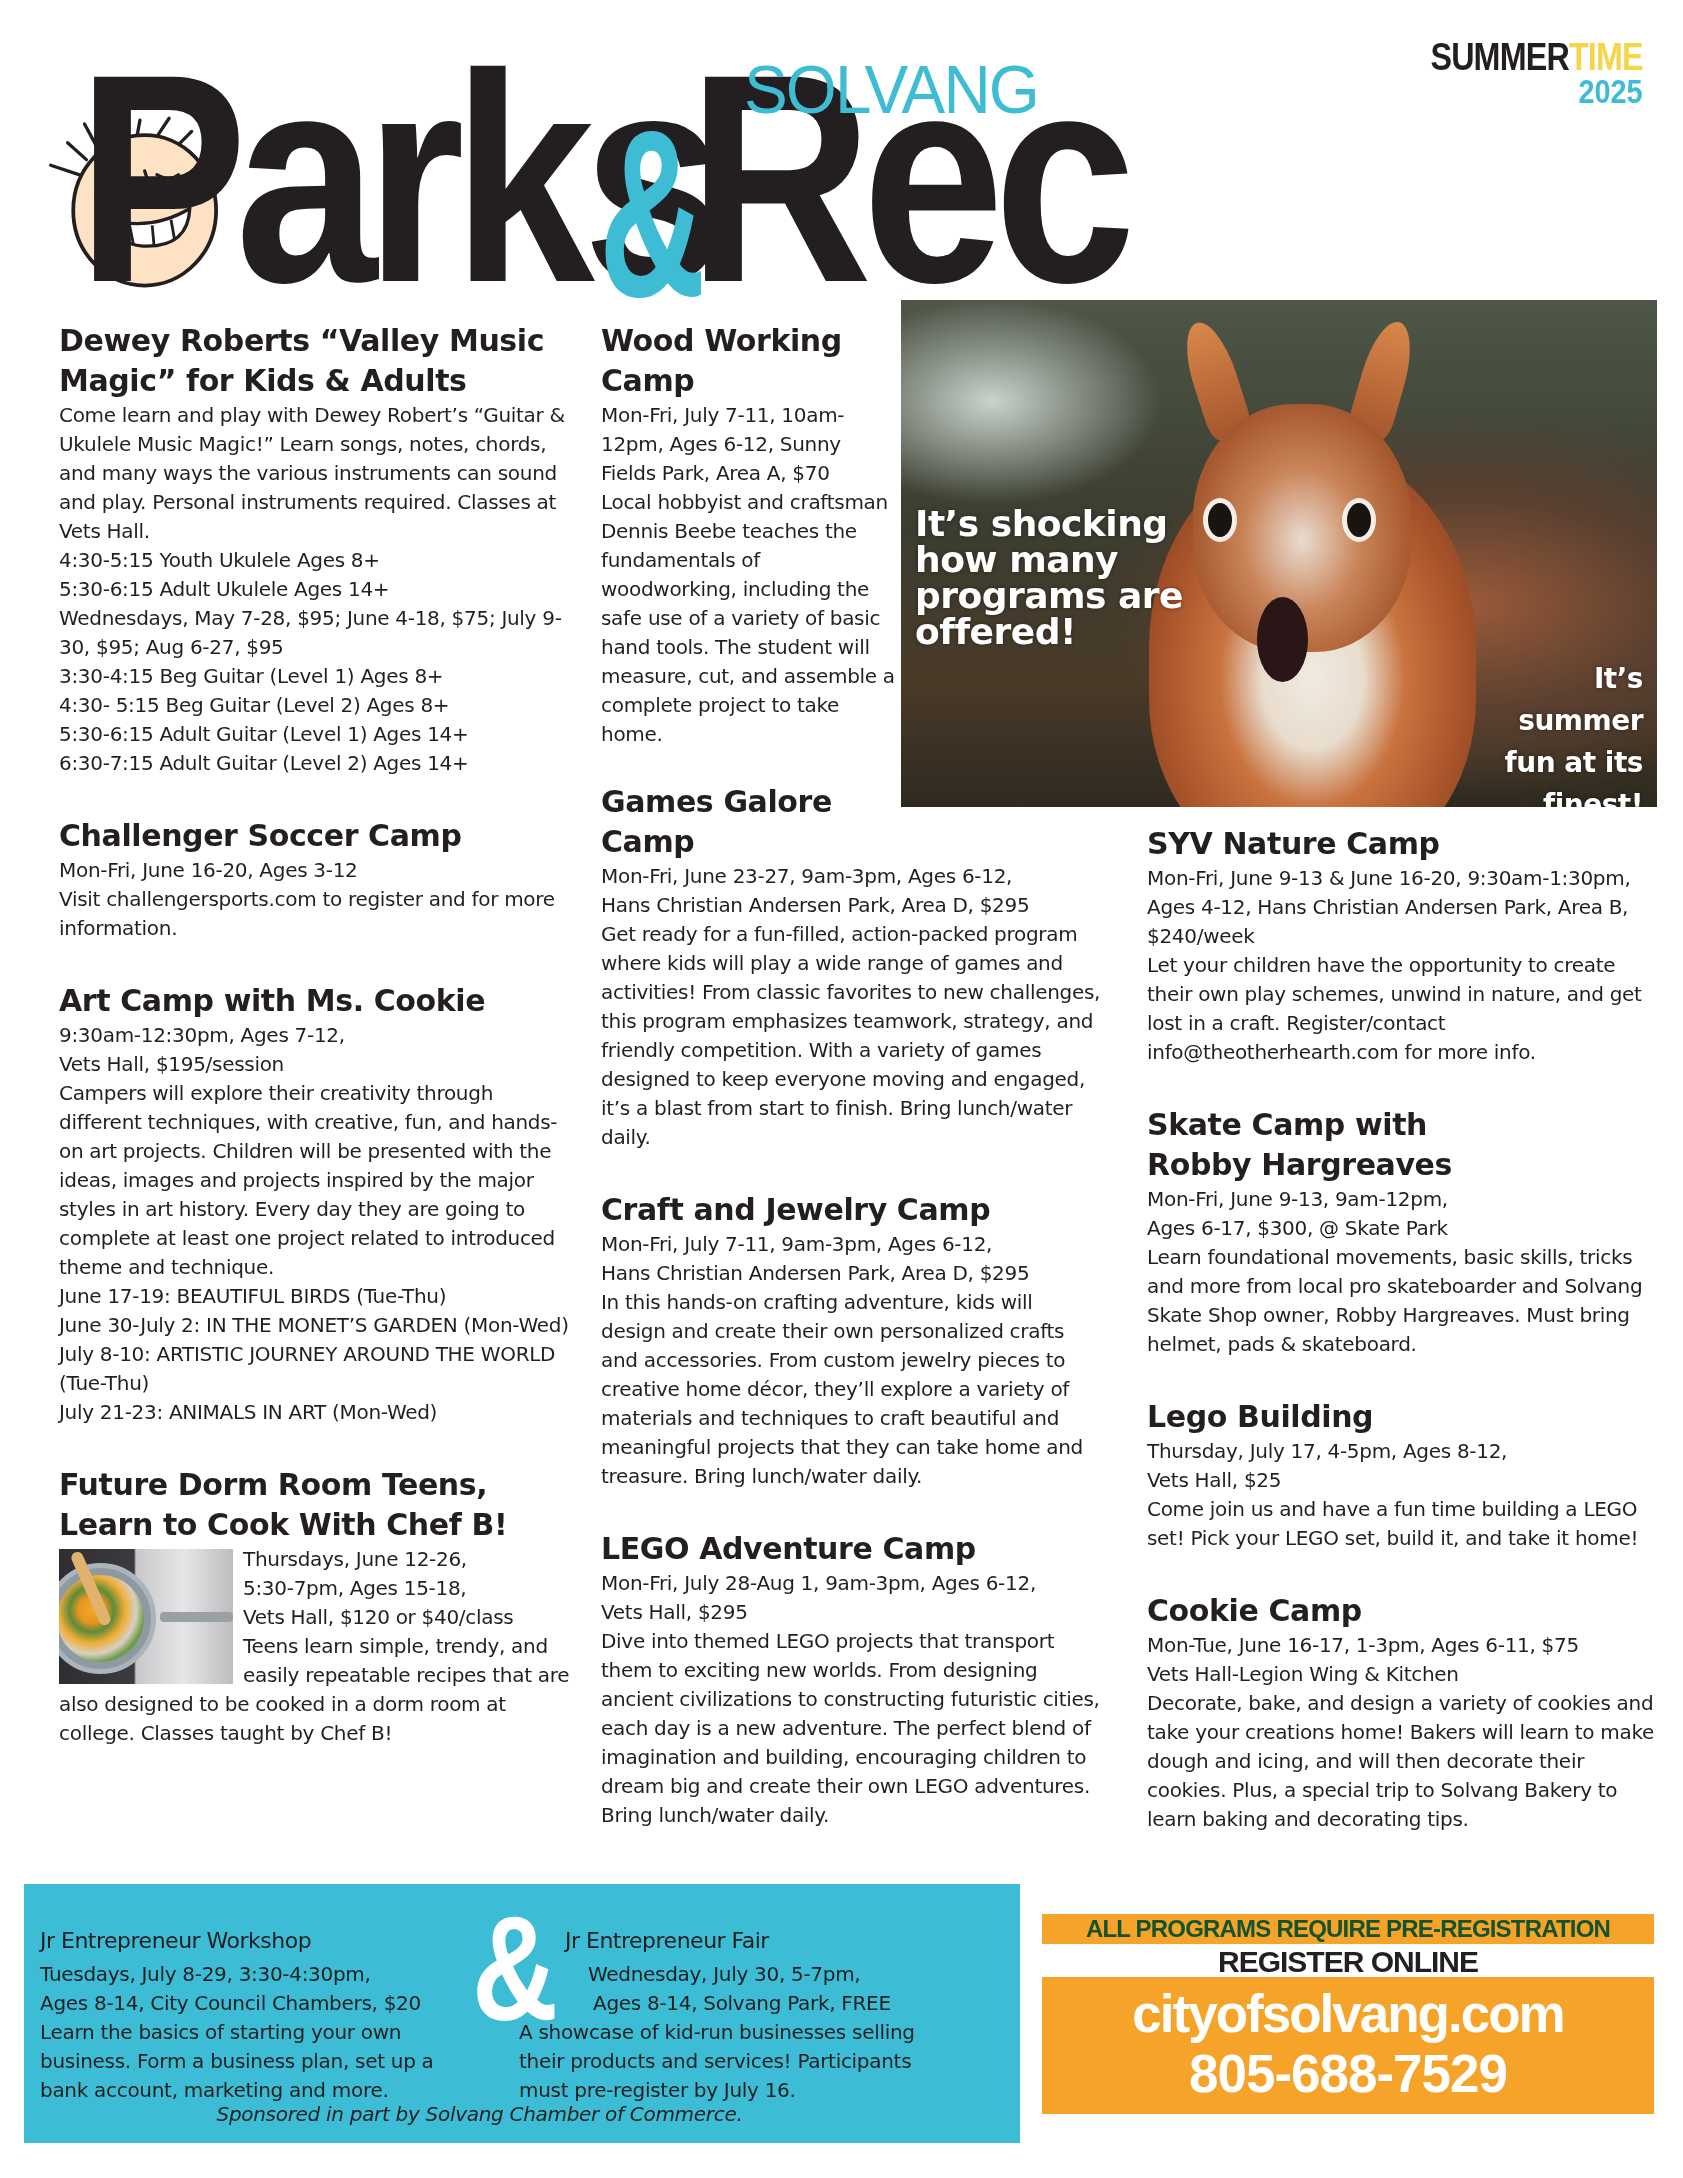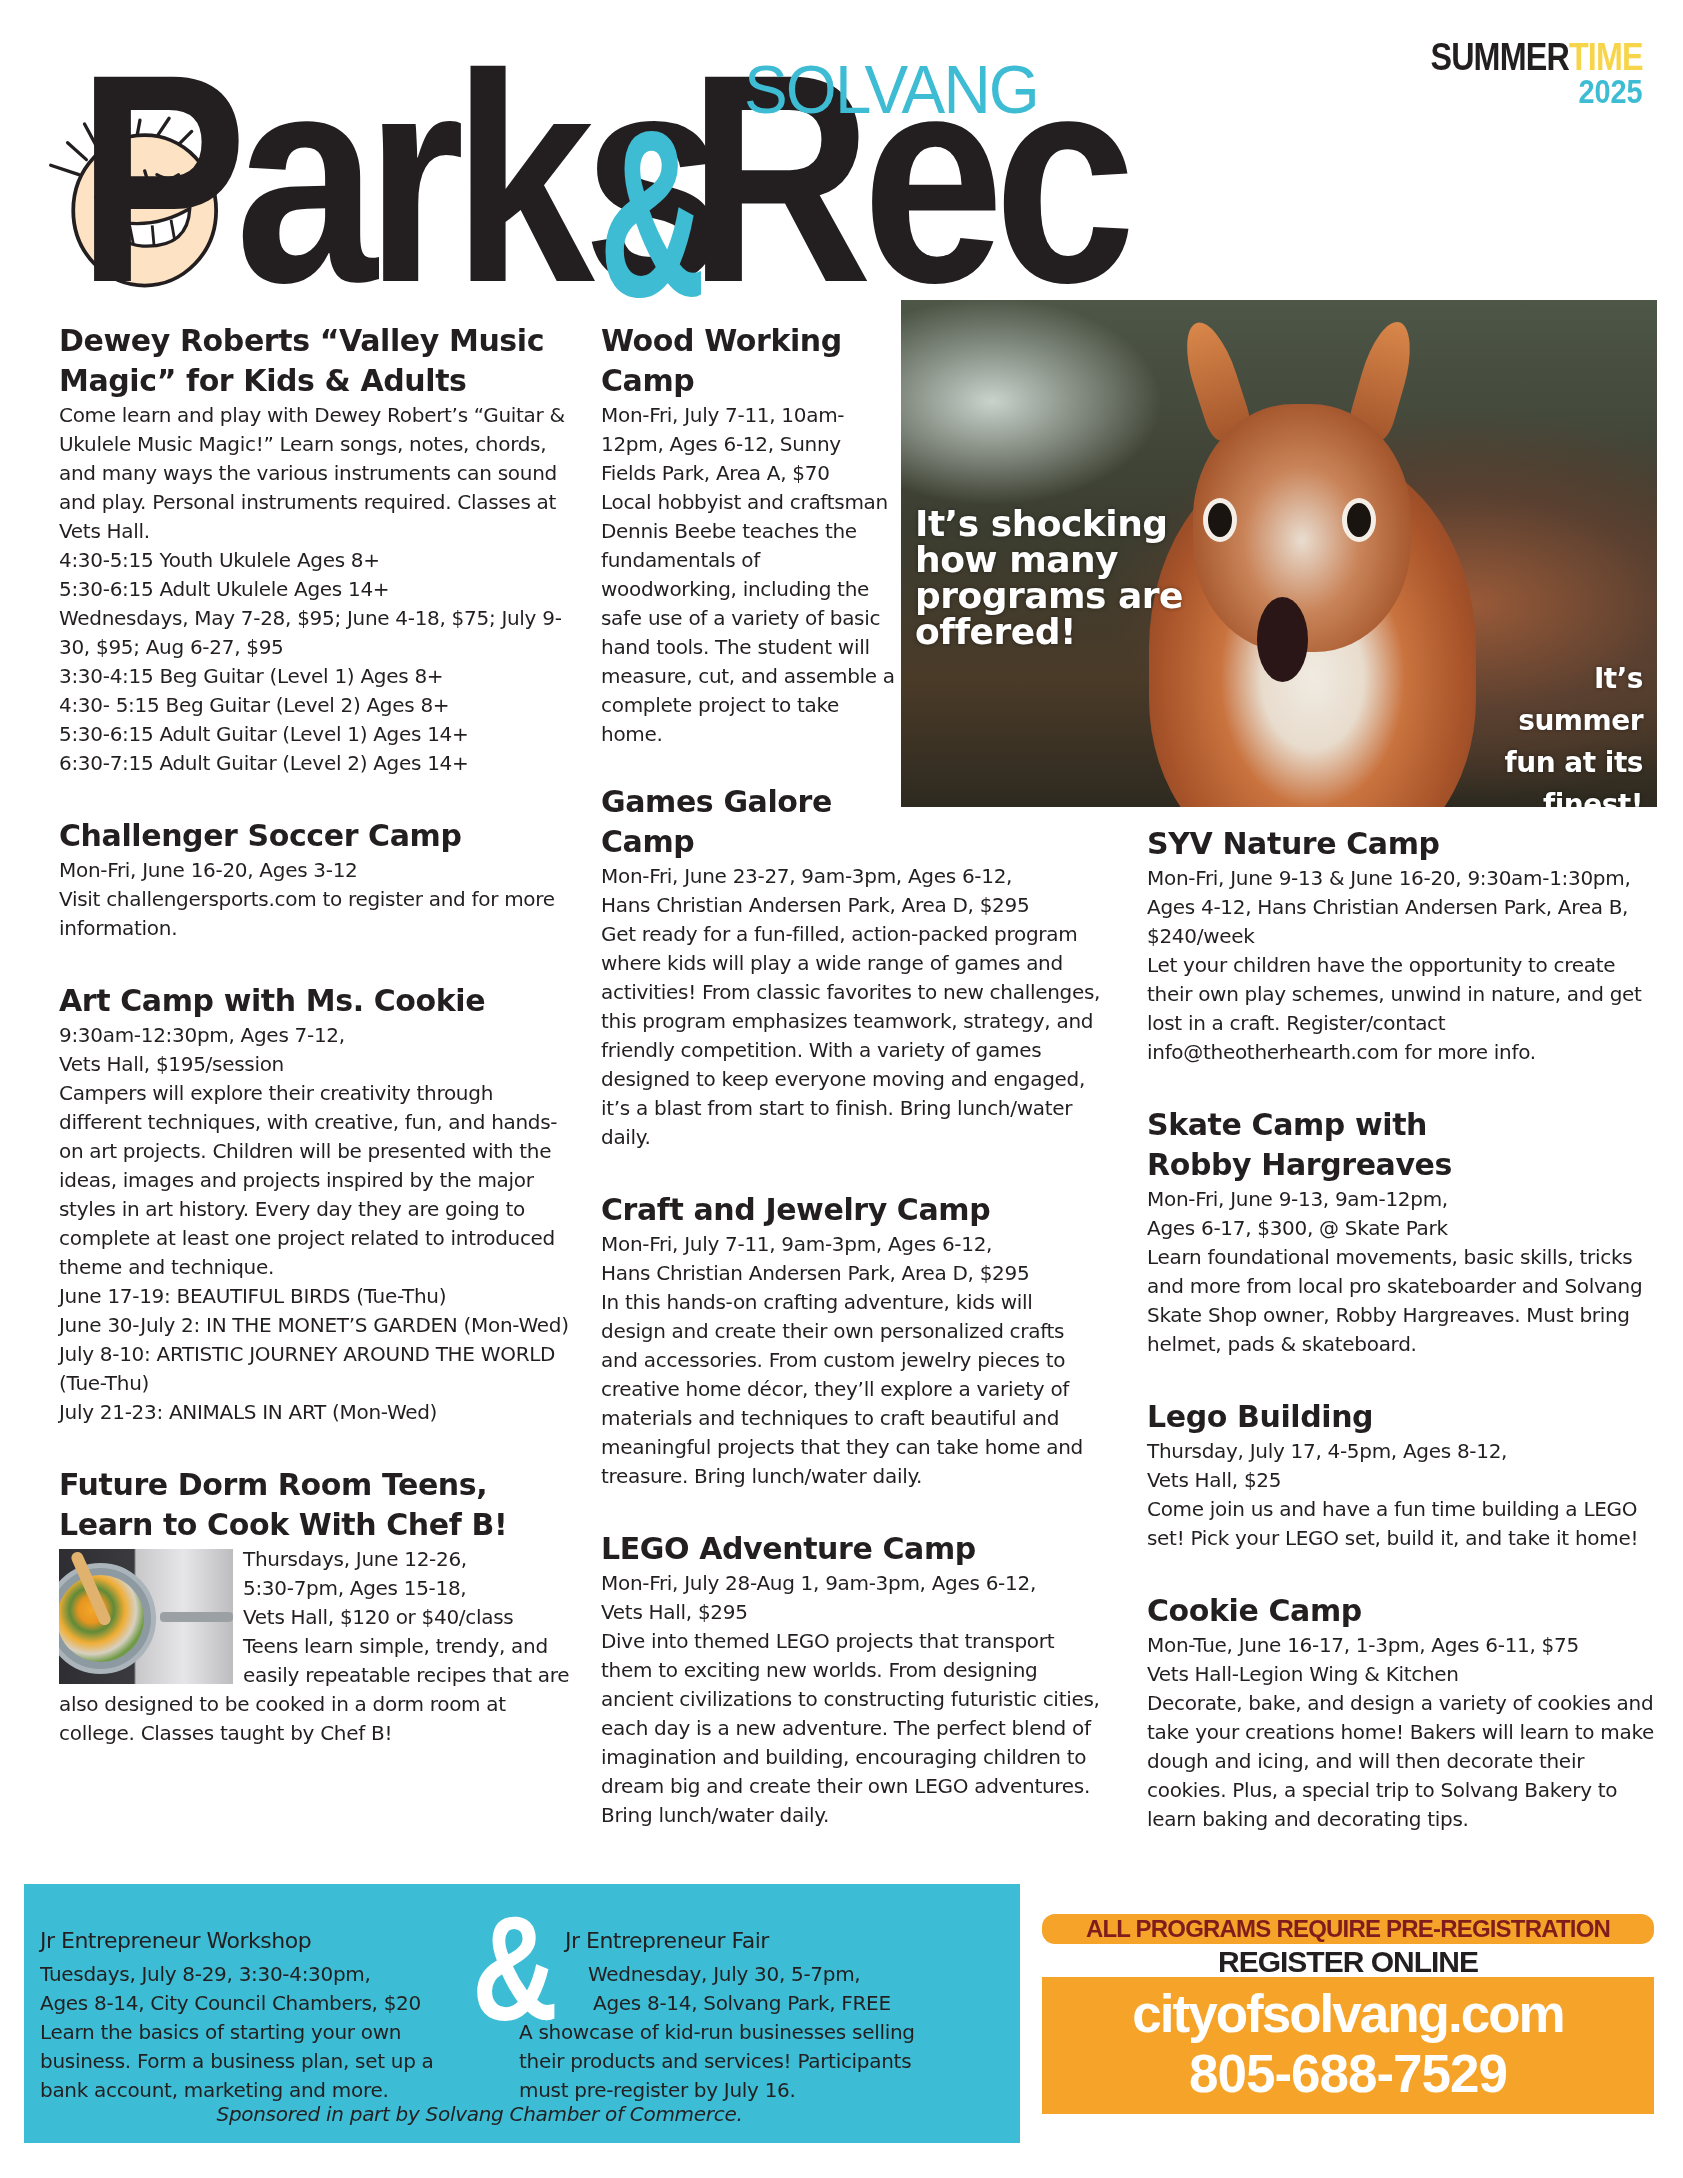--- a/index.html
+++ b/index.html
@@ -84,23 +84,23 @@
   .jr-col p { font-size: 20px; line-height: 29px; letter-spacing: -0.3px; color: #231f20; }
   .jr-right .meta { padding-left: 3px; margin-left: 20px; }
   .jr-right .desc { margin-left: -46px; }
   .big-amp { position: absolute; left: 448px; top: 10px; font-family: "Liberation Sans", sans-serif; font-weight: 700;
     font-size: 149px; line-height: 1; color: #ffffff; transform: scaleX(0.8); transform-origin: left top; }
   .sponsor { position: absolute; left: 0; top: 218px; width: 782px; text-align: center; font-style: italic;
     font-size: 20px; color: #231f20; letter-spacing: -0.3px; }
 
   
   .reg-panel { position: absolute; left: 1042px; top: 1914px; width: 612px; height: 200px; }
-  .reg-strip { position: absolute; left: 0; top: 0; width: 612px; height: 30px; background: #f6a32a; color: #7f1d1d;
+  .reg-strip { position: absolute; left: 0; top: 0; width: 612px; height: 30px; background: #f6a32a; color: #14532d;
     font-family: "Liberation Sans", sans-serif; font-weight: 700; font-size: 24px; line-height: 30px; text-align: center;
-    letter-spacing: -0.8px; border-radius: 13px; }
+    letter-spacing: -0.8px; }
   .reg-online { position: absolute; left: 0; top: 32px; width: 612px; height: 32px; text-align: center;
     font-family: "Liberation Sans", sans-serif; font-weight: 700; font-size: 30px; line-height: 32px; color: #231f20; letter-spacing: -1px; }
   .reg-block { position: absolute; left: 0; top: 63px; width: 612px; height: 137px; background: #f6a32a; text-align: center; color: #ffffff;
     font-family: "Liberation Sans", sans-serif; font-weight: 700; }
   .reg-url { font-size: 53px; line-height: 61px; padding-top: 6px; letter-spacing: -2px; }
   .reg-phone { font-size: 53px; line-height: 59px; letter-spacing: -1px; }
 </style>
 </head>
 <body>
 

